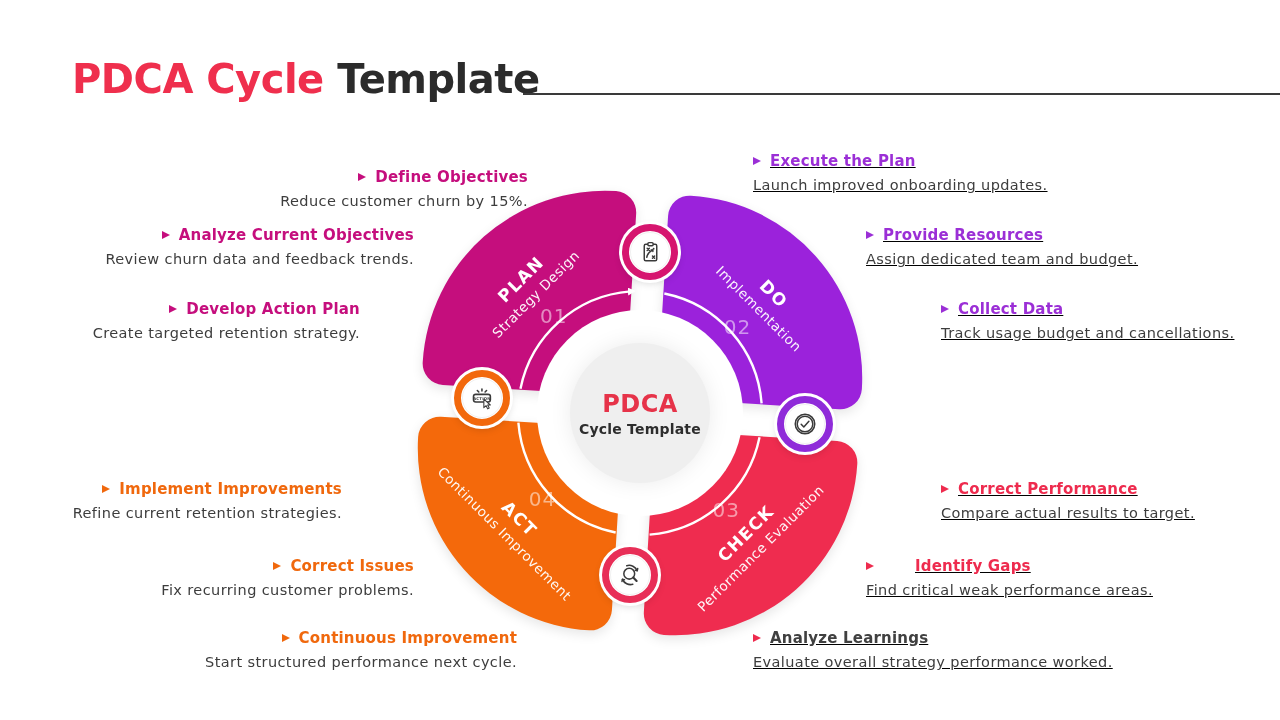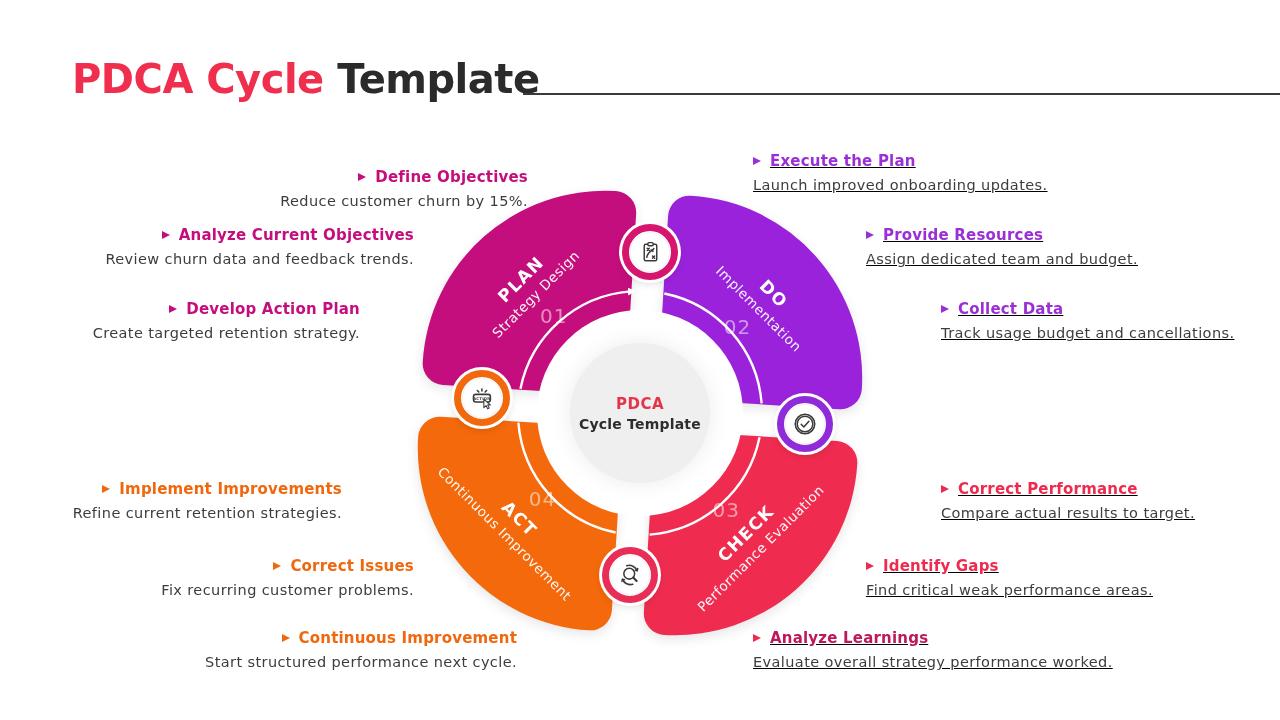--- a/index.html
+++ b/index.html
@@ -36,21 +36,21 @@
   .seg-sub{font-size:13.5px;margin-top:3px;letter-spacing:0.5px;opacity:0.95;}
   .l-plan{left:100px;top:100px;--rot:-48.5deg}
   .l-do{left:340px;top:100px;--rot:41.5deg}
   .l-check{left:340px;top:340px;--rot:-48.5deg}
   .l-act{left:100px;top:340px;--rot:41.5deg}
   .seg-num{position:absolute;transform:translate(-50%,-50%) rotate(-3.5deg);color:rgba(255,255,255,0.52);font-size:20px;letter-spacing:1px;}
   .n-plan{left:128px;top:128px}.n-do{left:312px;top:128px}.n-check{left:312px;top:312px}.n-act{left:128px;top:312px}
   .hub-ring{position:absolute;left:537px;top:310px;width:206px;height:206px;border-radius:50%;background:#fff;z-index:2;}
   .hub{position:absolute;left:570px;top:343px;width:140px;height:140px;border-radius:50%;background:#efefef;
        box-shadow:0 0 22px rgba(0,0,0,0.08);z-index:3;display:flex;flex-direction:column;align-items:center;justify-content:center;}
-  .hub-top{font-size:15px;font-weight:700;letter-spacing:0.5px;}
+  .hub-top{font-size:24px;font-weight:700;letter-spacing:0.5px;}
   .hub-bottom{font-size:14px;font-weight:700;color:#2d2d2d;margin-top:3px;letter-spacing:0.2px;}
   
   .junction{position:absolute;width:42px;height:42px;border-radius:50%;background:#fff;border:7px solid #ccc;
             box-shadow:0 0 0 3px #ffffff,0 3px 8px rgba(0,0,0,0.18);z-index:4;display:flex;align-items:center;justify-content:center;}
   .junction::after{content:"";position:absolute;inset:1px;border-radius:50%;border:1px solid rgba(0,0,0,0.06);}
   .j-top{left:622px;top:224px}.j-right{left:777px;top:396px}.j-bottom{left:602px;top:547px}.j-left{left:454px;top:370px}
   .glyph{stroke:#3a3a3a;fill:none;stroke-width:1.4;stroke-linecap:round;stroke-linejoin:round;}
 </style>
 </head>
 <body>
@@ -127,28 +127,28 @@
 <div class="callout right cr4">
   <div class="co-head">
       <span class="tri" style="border-left-color: rgb(238, 43, 78);"></span>
       <span style="color: rgb(238, 43, 78);">Correct Performance</span>
     </div>
   <div class="co-body">Compare actual results to target.</div>
 </div>
 <div class="callout right cr5">
   <div class="co-head">
       <span class="tri" style="border-left-color: rgb(238, 43, 78);"></span>
-      <span style="color: rgb(238, 43, 78);">Identify Gaps</span>
+      <span style="color: rgb(238, 43, 78); margin-left: 32px;">Identify Gaps</span>
     </div>
   <div class="co-body">Find critical weak performance areas.</div>
 </div>
 <div class="callout right cr6">
   <div class="co-head">
       <span class="tri" style="border-left-color: rgb(238, 43, 78);"></span>
-      <span style="color: #be185d;">Analyze Learnings</span>
+      <span style="color: #404040;">Analyze Learnings</span>
     </div>
   <div class="co-body">Evaluate overall strategy performance worked.</div>
 </div>
 
 <div class="wheel">
   <div class="quad q-plan" style="background: rgb(197, 14, 125);"></div>
   <div class="quad q-do" style="background: rgb(155, 34, 219);"></div>
   <div class="quad q-check" style="background: rgb(239, 44, 79);"></div>
   <div class="quad q-act" style="background: rgb(244, 105, 11);"></div>
 

